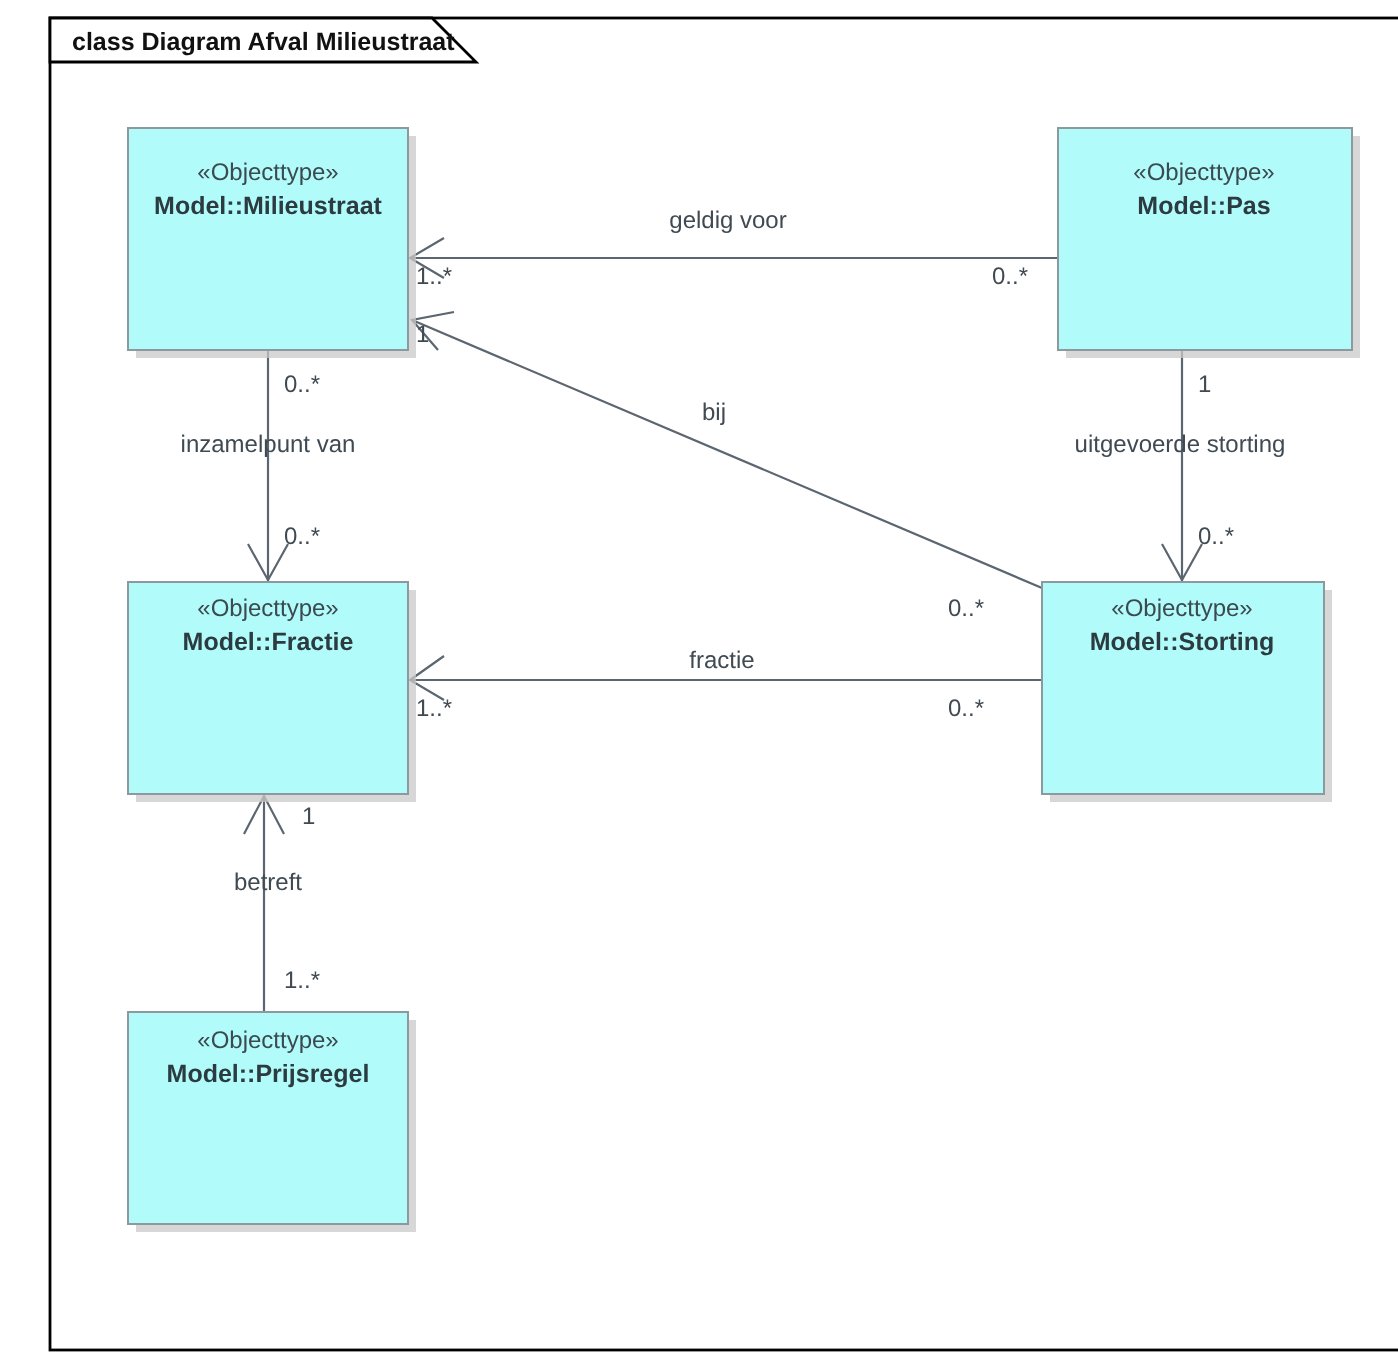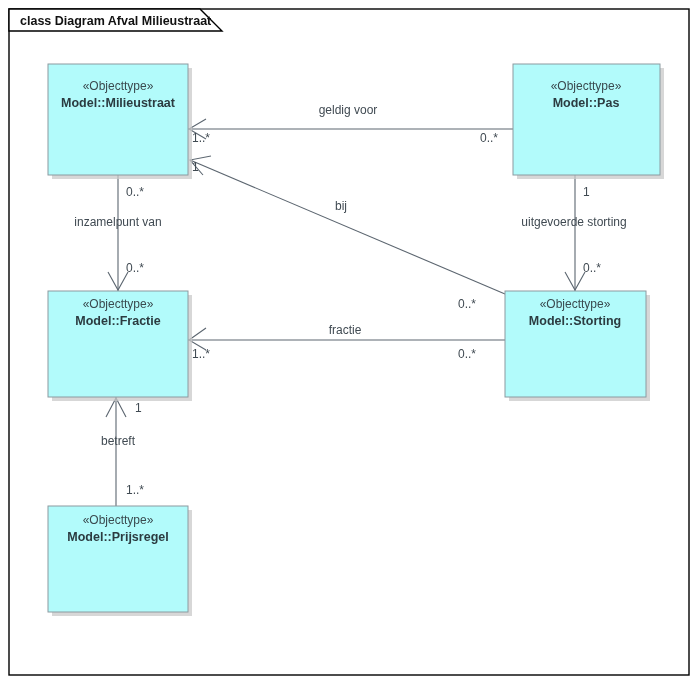--- a/index.html
+++ b/index.html
@@ -10,20 +10,21 @@
   body {
     width: 699px;
     height: 684px;
     font-family: "Liberation Sans", sans-serif;
     overflow: hidden;
   }
   #diagram-root {
     position: relative;
     width: 569px;
     height: 684px;
+    margin-left: 16px;
   }
   svg#canvas {
     position: absolute;
     left: 0;
     top: 0;
     display: block;
   }
   .cls-stereotype {
     font-family: "Liberation Sans", sans-serif;
     font-size: 12px;

